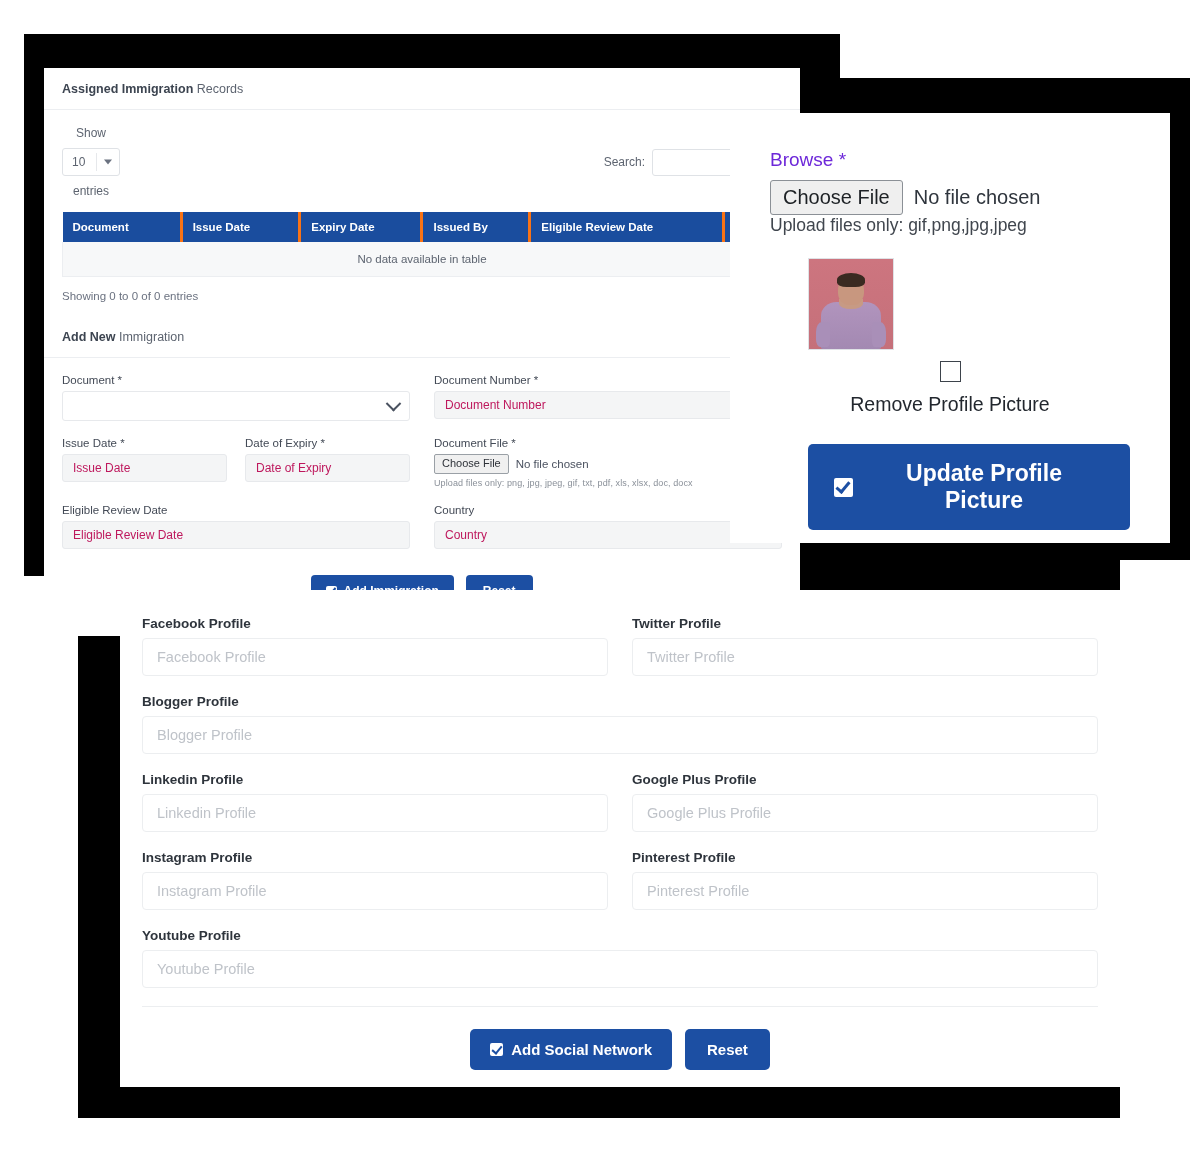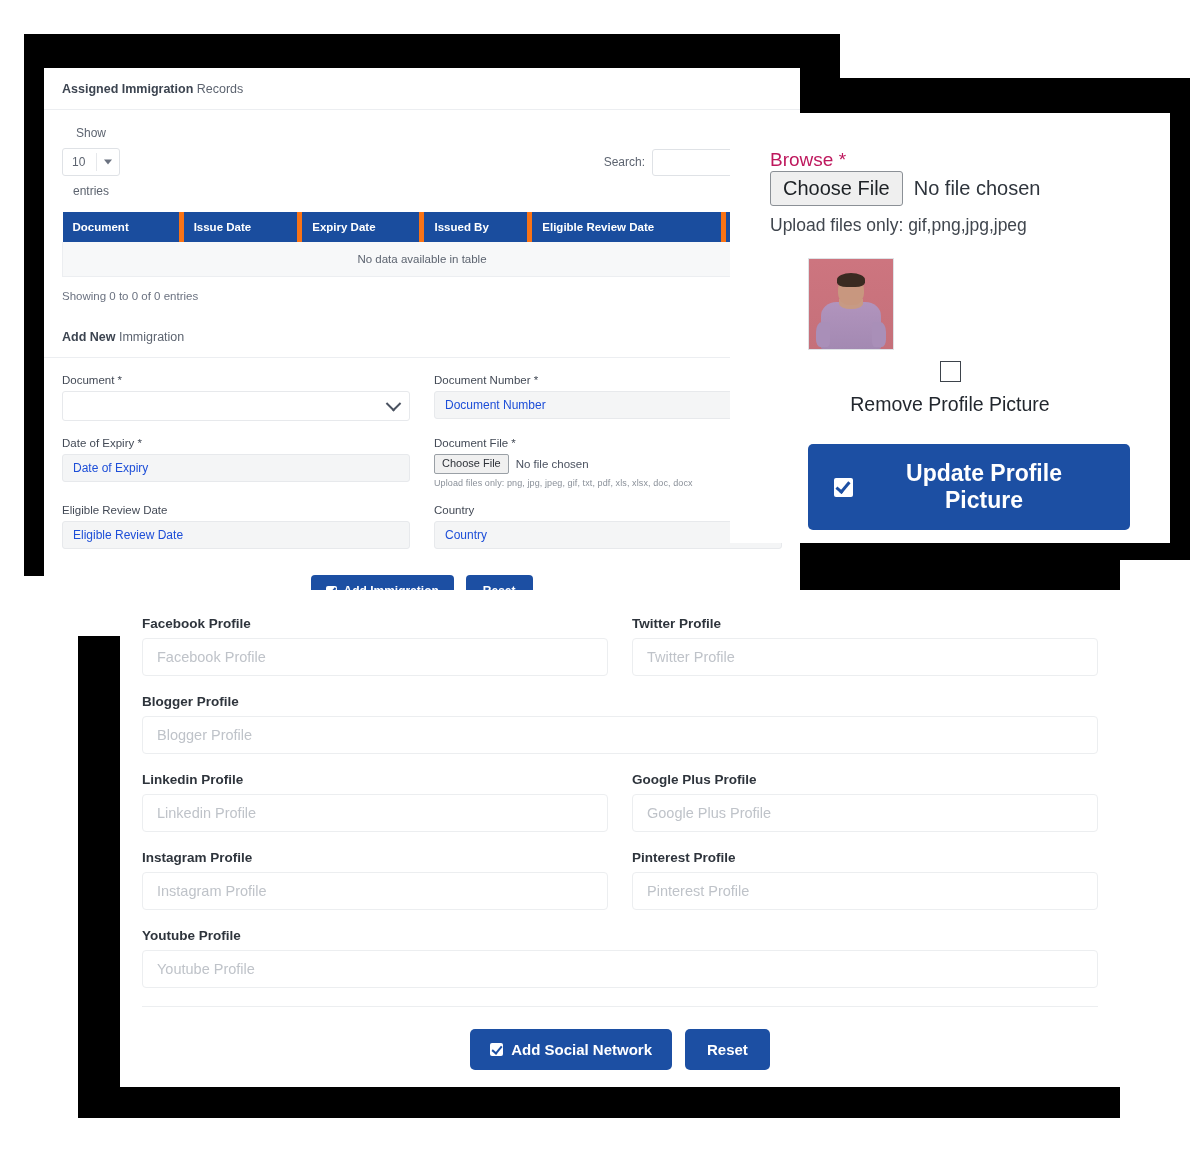--- a/index.html
+++ b/index.html
@@ -39,21 +39,21 @@
   .len-select .sep{position:absolute;right:22px;top:4px;bottom:4px;width:1px;background:#e6e8eb;}
   .len-select .car{position:absolute;right:7px;top:50%;transform:translateY(-50%);
     width:0;height:0;border-left:4px solid transparent;border-right:4px solid transparent;
     border-top:5px solid #6b7280;}
   .dt-search{display:flex;align-items:center;gap:7px;font-size:12px;color:#5d6470;}
   .search-box{width:128px;height:25px;border:1px solid #dfe2e6;border-radius:3px;background:#fff;}
 
   table.dt{width:100%;border-collapse:collapse;table-layout:fixed;}
   table.dt th{
     background:#1a4d9e;color:#fff;font-size:11.5px;font-weight:bold;
-    text-align:left;padding:9px 10px;border-right:5px solid #f97316;
+    text-align:left;padding:9px 10px;border-right:3px solid #f97316;
     white-space:nowrap;overflow:hidden;
   }
   table.dt th:last-child{border-right:none;}
   table.dt td.empty{
     background:#f7f8f9;border:1px solid #eceef1;border-top:none;
     text-align:center;font-size:11.5px;color:#5d6470;padding:11px 0;
   }
   .dt-info{font-size:11.5px;color:#6b7280;padding:13px 0 0 0;}
 
   .sec-head{
@@ -61,21 +61,21 @@
     border-bottom:1px solid #eceef1;font-size:12.5px;color:#5d6470;
   }
   .sec-head b{color:#3c4450;}
 
   .frow{display:flex;gap:24px;margin-top:16px;}
   .fcol{flex:1;min-width:0;}
   label.fl{display:block;font-size:11.5px;color:#434a56;margin-bottom:5px;}
   .inp{
     height:28px;border:1px solid #e7e9ec;border-radius:3px;background:#f4f5f6;
     display:flex;align-items:center;padding:0 10px;
-    font-size:12px;color:#1d4ed8;box-sizing:border-box;
+    font-size:12px;color:#be185d;box-sizing:border-box;
   }
   .sel{
     height:30px;border:1px solid #e7e9ec;border-radius:3px;background:#fff;
     display:flex;align-items:center;justify-content:flex-end;padding:0 10px;
     position:relative;box-sizing:border-box;
   }
   .chev{width:9px;height:9px;border-right:2px solid #4a5260;border-bottom:2px solid #4a5260;
     transform:rotate(45deg) translate(-2px,-2px);}
   .filebox{display:flex;align-items:center;gap:7px;height:20px;}
   .fbtn{
@@ -96,28 +96,28 @@
     width:11px;height:11px;background:#fff;border-radius:2px;position:relative;flex:none;
   }
   .chk::after{
     content:"";position:absolute;left:3px;top:0px;width:3px;height:7px;
     border-right:2px solid #1c4fa3;border-bottom:2px solid #1c4fa3;transform:rotate(40deg);
   }
 
   
   #card-profile{left:730px;top:113px;width:440px;height:430px;}
   .pp-body{padding:36px 40px 0 40px;}
-  .pp-label{font-size:19px;color:#be185d;}
+  .pp-label{font-size:19px;color:#6d28d9;margin-bottom:9px;}
   .pp-filerow{display:flex;align-items:center;gap:11px;}
   .pp-fbtn{
     border:1px solid #8b9096;background:#efefef;border-radius:3px;
     font-size:20px;color:#1d2125;padding:4px 12px;line-height:1.25;
   }
   .pp-fname{font-size:20px;color:#2f353d;}
-  .pp-hint{font-size:17.5px;color:#40464e;margin-top:9px;}
+  .pp-hint{font-size:17.5px;color:#40464e;}
   .pp-thumb{
     width:86px;height:92px;margin:22px 0 0 38px;
     border:1px solid #dfe2e6;box-sizing:border-box;
     position:relative;overflow:hidden;background:#c9727c;
   }
   .pp-thumb .bg{position:absolute;inset:0;background:linear-gradient(180deg,#cd757f 0%,#c5707a 100%);}
   .pp-thumb .shirt{
     position:absolute;left:14%;right:14%;bottom:0;height:52%;
     background:linear-gradient(180deg,#b194bd 0%,#a389b2 100%);
     border-radius:26% 26% 4% 4%/30% 30% 4% 4%;
@@ -243,20 +243,24 @@
         </div>
         <div class="fcol">
           <label class="fl">Document Number *</label>
           <div class="inp">Document Number</div>
         </div>
       </div>
 
       <div class="frow">
         <div class="fcol" style="display:flex;gap:18px;">
           <div style="flex:1;min-width:0;">
+            <label class="fl">Issue Date *</label>
+            <div class="inp">Issue Date</div>
+          </div>
+          <div style="flex:1;min-width:0;">
             <label class="fl">Date of Expiry *</label>
             <div class="inp">Date of Expiry</div>
           </div>
         </div>
         <div class="fcol">
           <label class="fl">Document File *</label>
           <div class="filebox">
             <span class="fbtn">Choose File</span>
             <span class="fname">No file chosen</span>
           </div>

